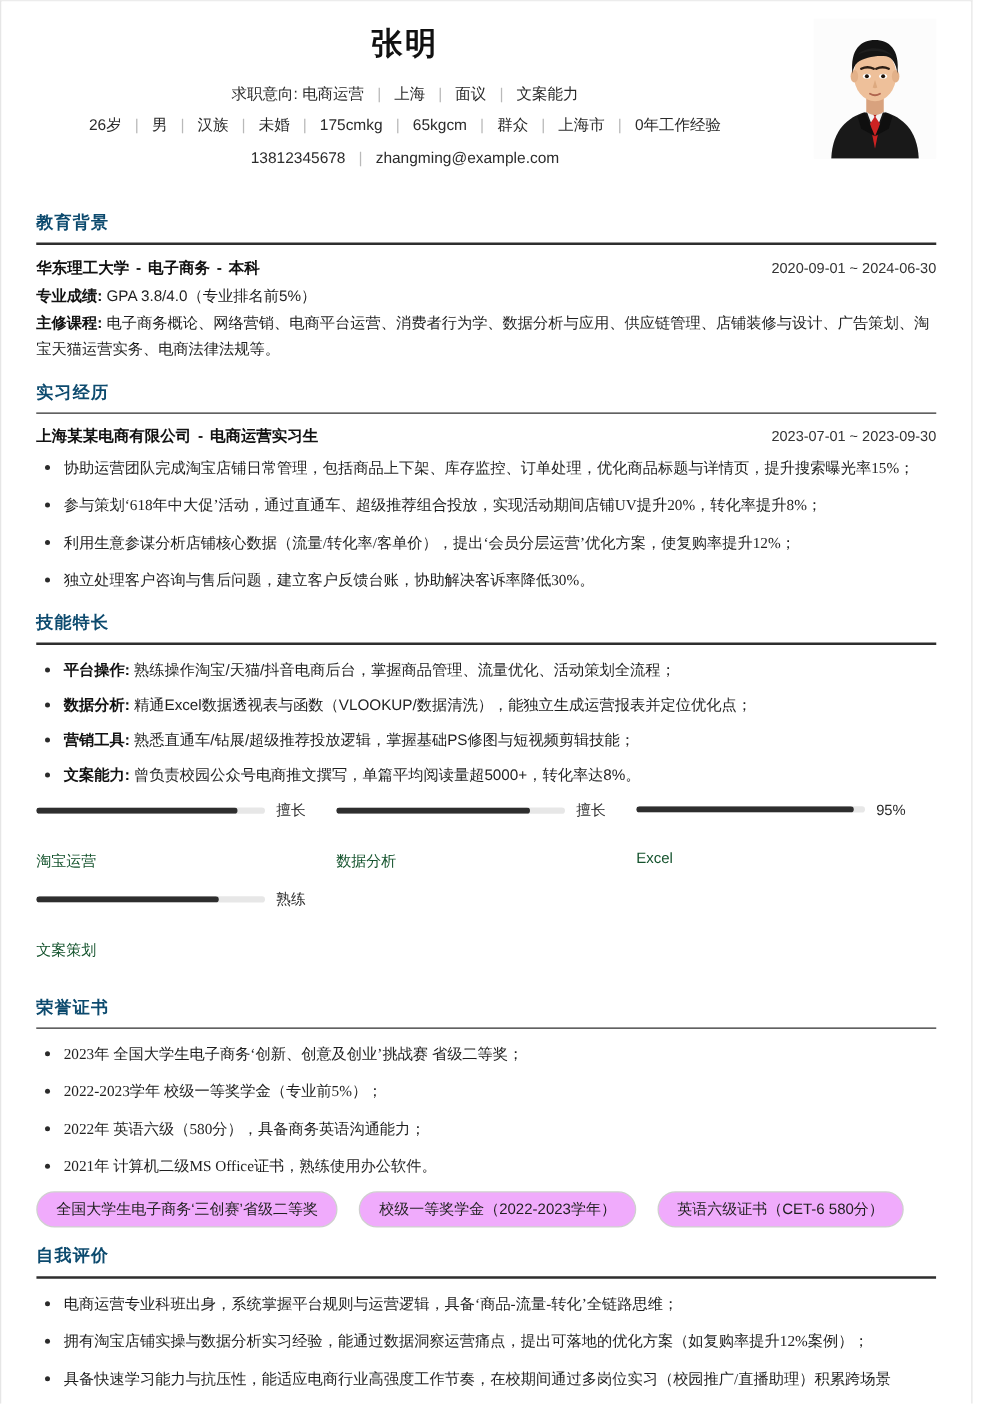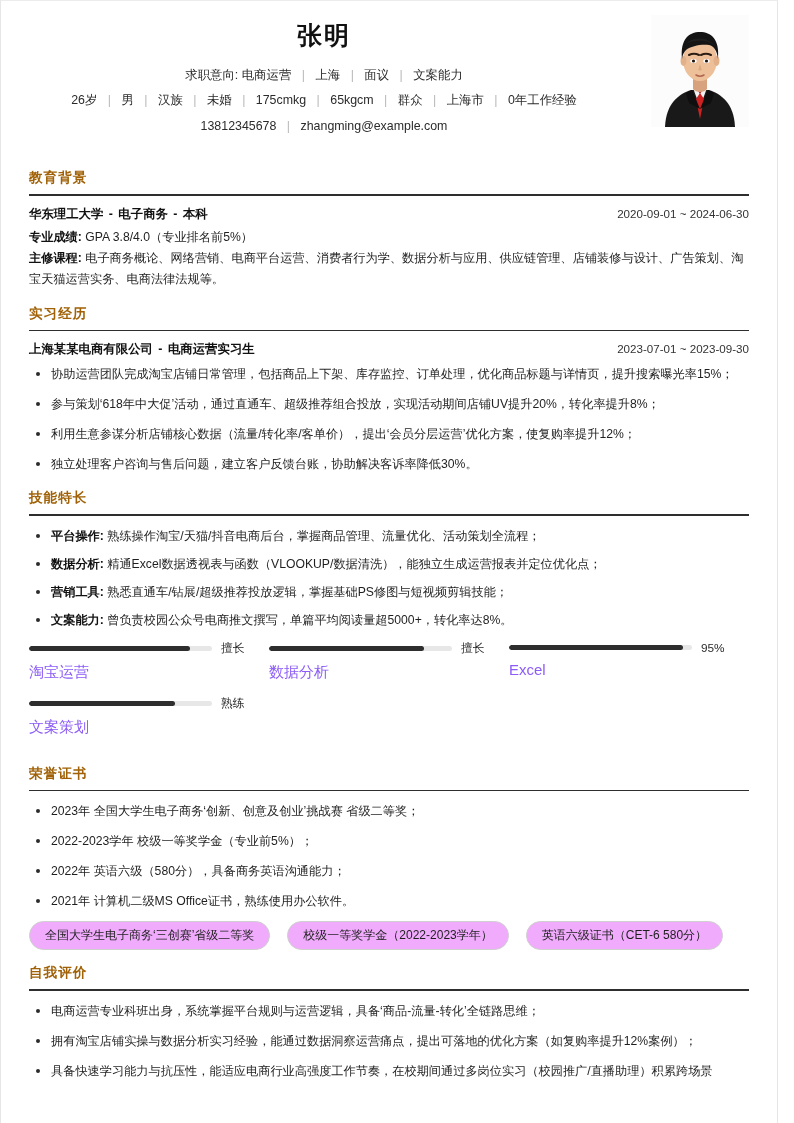--- a/index.html
+++ b/index.html
@@ -65,21 +65,21 @@
     overflow: hidden;
     background: #fbfbfb;
   }
   .photo svg { display: block; width: 100%; height: 100%; }
 
   
   .section { margin-top: 14px; }
   .section-title {
     font-size: 13.6px;
     font-weight: bold;
-    color: #a16207;
+    color: #0c4a6e;
     letter-spacing: 1px;
     padding-bottom: 7px;
   }
   .section-rule {
     height: 1.6px;
     background: #2e2e2e;
     width: 100%;
     margin-bottom: 10px;
   }
 
@@ -120,21 +120,21 @@
     content: "";
     position: absolute;
     left: 7px;
     top: 8px;
     width: 4px;
     height: 4px;
     border-radius: 50%;
     background: #2b2b2b;
   }
   ul.bullets > li b { font-weight: bold; color: #111; }
-  ul.bullets.tight > li { margin-bottom: 9px; }
+  ul.bullets.tight > li { margin-bottom: 9px; font-family: Liberation Serif, serif; }
 
   
   .skill-grid {
     display: flex;
     flex-wrap: wrap;
     margin-top: 10px;
   }
   .skill-cell {
     width: 33.33%;
     padding-right: 22px;
@@ -157,23 +157,23 @@
     background: #2e2e2e;
     border-radius: 3px;
   }
   .skill-level {
     font-size: 11.8px;
     color: #2b2b2b;
     white-space: nowrap;
     min-width: 26px;
   }
   .skill-name {
-    font-size: 15px;
-    color: #8b5cf6;
-    margin-top: 6px;
+    font-size: 12px;
+    color: #14532d;
+    margin-top: 24px;
   }
 
   
   .tags {
     display: flex;
     flex-wrap: wrap;
     gap: 11px 17px;
     margin-top: 8px;
   }
   .tag {

